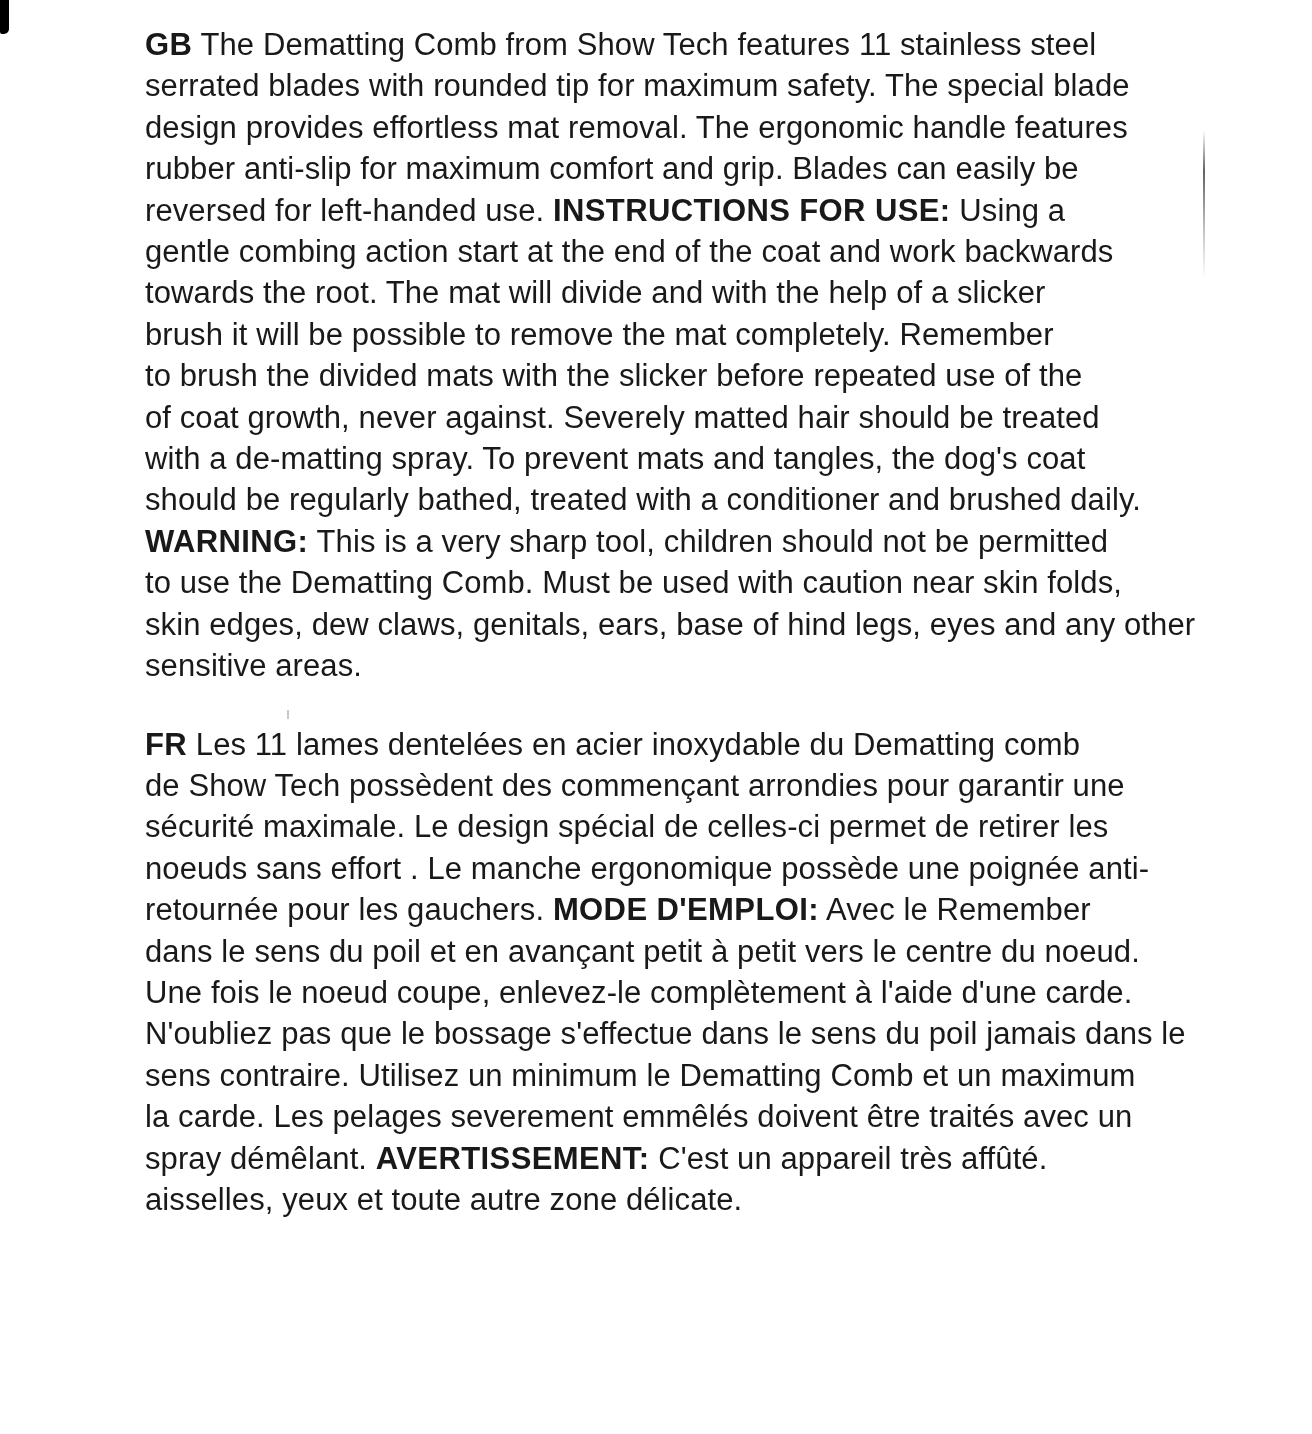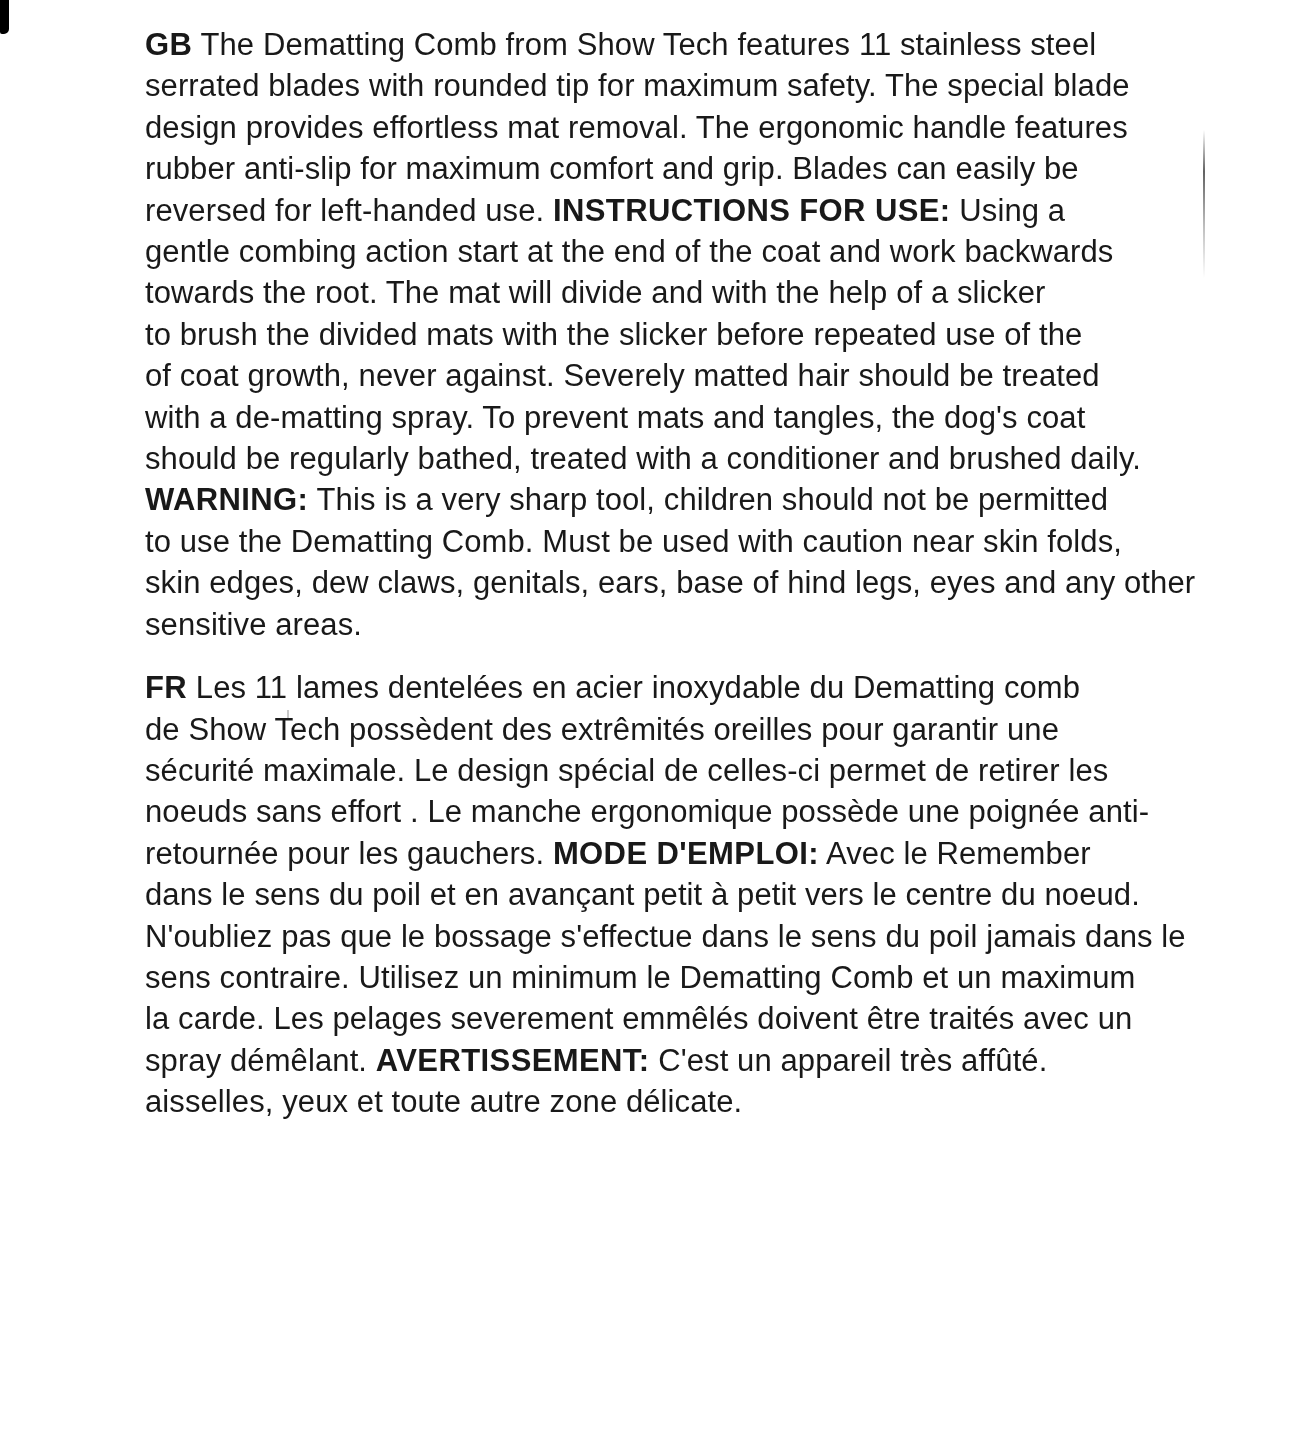--- a/index.html
+++ b/index.html
@@ -19,21 +19,21 @@
     position: absolute;
     left: 145px;
     top: 24px;
     width: 1045px;
     color: #191919;
     font-size: 31px;
     line-height: 41.4px;
     letter-spacing: 0.1px;
   }
   .section + .section {
-    margin-top: 22px;
+    margin-top: 37px;
   }
   .line {
     white-space: nowrap;
   }
   .bold {
     font-weight: 700;
     letter-spacing: 0.4px;
   }
   
   .corner-mark {
@@ -76,36 +76,38 @@
 
   <div class="text-column" style="color: rgb(25, 25, 25);">
     <div class="section">
         <div class="line"><span class="bold">GB</span><span> The Dematting Comb from Show Tech features 11 stainless steel</span></div>
         <div class="line"><span>serrated blades with rounded tip for maximum safety. The special blade</span></div>
         <div class="line"><span>design provides effortless mat removal. The ergonomic handle features</span></div>
         <div class="line"><span>rubber anti-slip for maximum comfort and grip. Blades can easily be</span></div>
         <div class="line"><span>reversed for left-handed use. </span><span class="bold">INSTRUCTIONS FOR USE:</span><span> Using a</span></div>
         <div class="line"><span>gentle combing action start at the end of the coat and work backwards</span></div>
         <div class="line"><span>towards the root. The mat will divide and with the help of a slicker</span></div>
+        <div class="line"><span>brush it will be possible to remove the mat completely. Remember</span></div>
         <div class="line"><span>to brush the divided mats with the slicker before repeated use of the</span></div>
         <div class="line"><span>of coat growth, never against. Severely matted hair should be treated</span></div>
         <div class="line"><span>with a de-matting spray. To prevent mats and tangles, the dog's coat</span></div>
         <div class="line"><span>should be regularly bathed, treated with a conditioner and brushed daily.</span></div>
         <div class="line"><span class="bold">WARNING:</span><span> This is a very sharp tool, children should not be permitted</span></div>
         <div class="line"><span>to use the Dematting Comb. Must be used with caution near skin folds,</span></div>
         <div class="line"><span>skin edges, dew claws, genitals, ears, base of hind legs, eyes and any other</span></div>
         <div class="line"><span>sensitive areas.</span></div>
       </div>
     <div class="section">
         <div class="line"><span class="bold">FR</span><span> Les 11 lames dentelées en acier inoxydable du Dematting comb</span></div>
-        <div class="line"><span>de Show Tech possèdent des extrêmités oreilles pour garantir une</span></div>
+        <div class="line"><span>de Show Tech possèdent des commençant arrondies pour garantir une</span></div>
         <div class="line"><span>sécurité maximale. Le design spécial de celles-ci permet de retirer les</span></div>
         <div class="line"><span>noeuds sans effort . Le manche ergonomique possède une poignée anti-</span></div>
         <div class="line"><span>retournée pour les gauchers. </span><span class="bold">MODE D'EMPLOI:</span><span> Avec le Remember</span></div>
         <div class="line"><span>dans le sens du poil et en avançant petit à petit vers le centre du noeud.</span></div>
+        <div class="line"><span>Une fois le noeud coupe, enlevez-le complètement à l'aide d'une carde.</span></div>
         <div class="line"><span>N'oubliez pas que le bossage s'effectue dans le sens du poil jamais dans le</span></div>
         <div class="line"><span>sens contraire. Utilisez un minimum le Dematting Comb et un maximum</span></div>
         <div class="line"><span>la carde. Les pelages severement emmêlés doivent être traités avec un</span></div>
         <div class="line"><span>spray démêlant. </span><span class="bold">AVERTISSEMENT:</span><span> C'est un appareil très affûté.</span></div>
         <div class="line"><span>aisselles, yeux et toute autre zone délicate.</span></div>
       </div>
   </div>
 
 </div>
 

